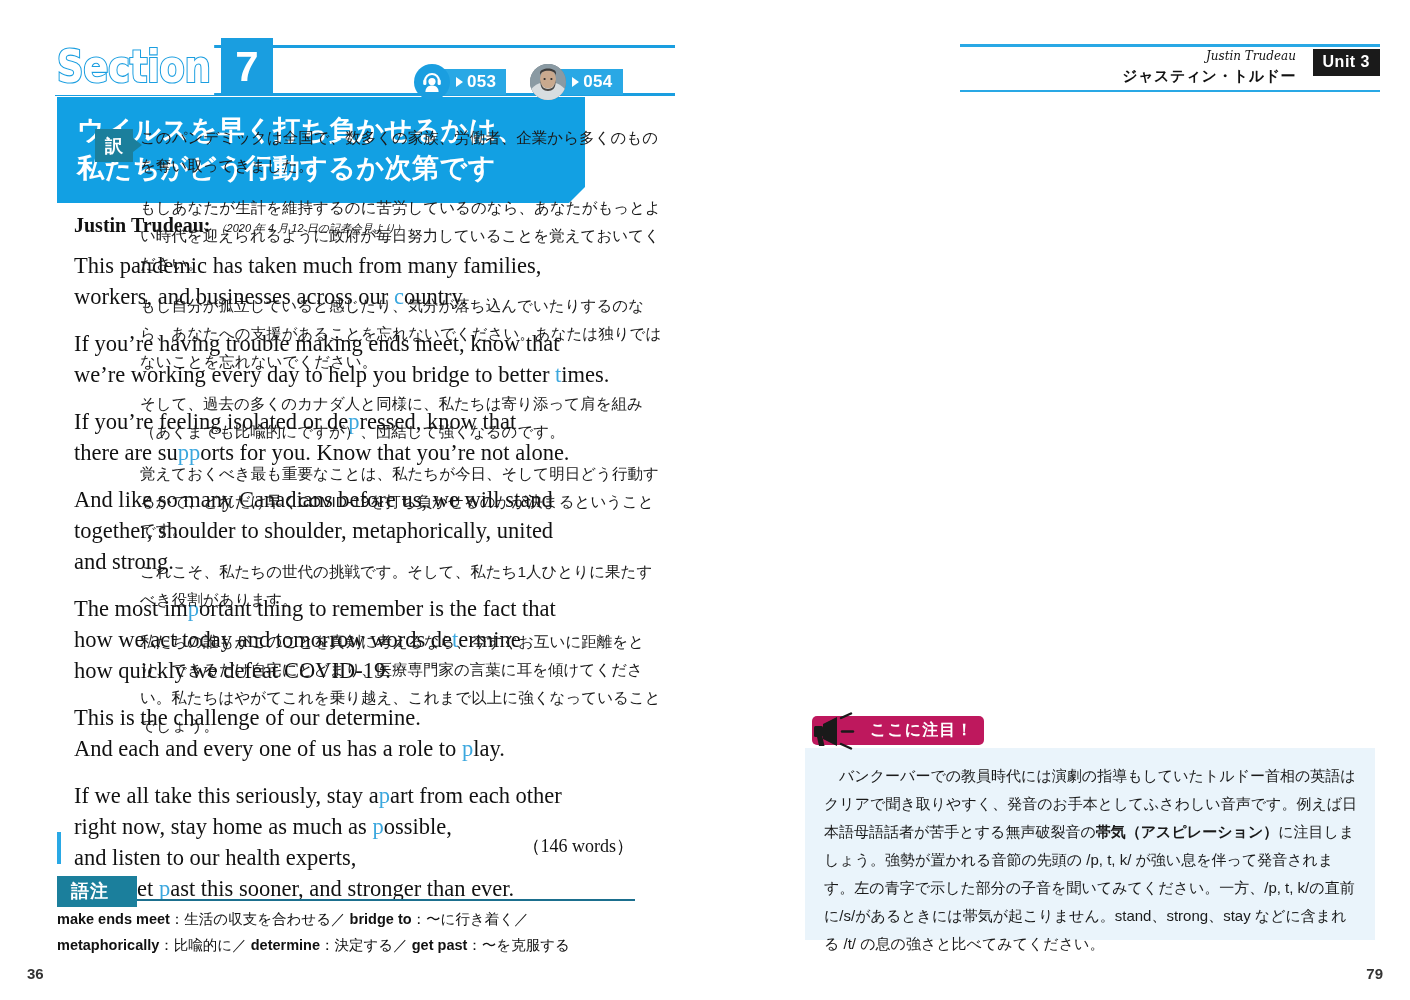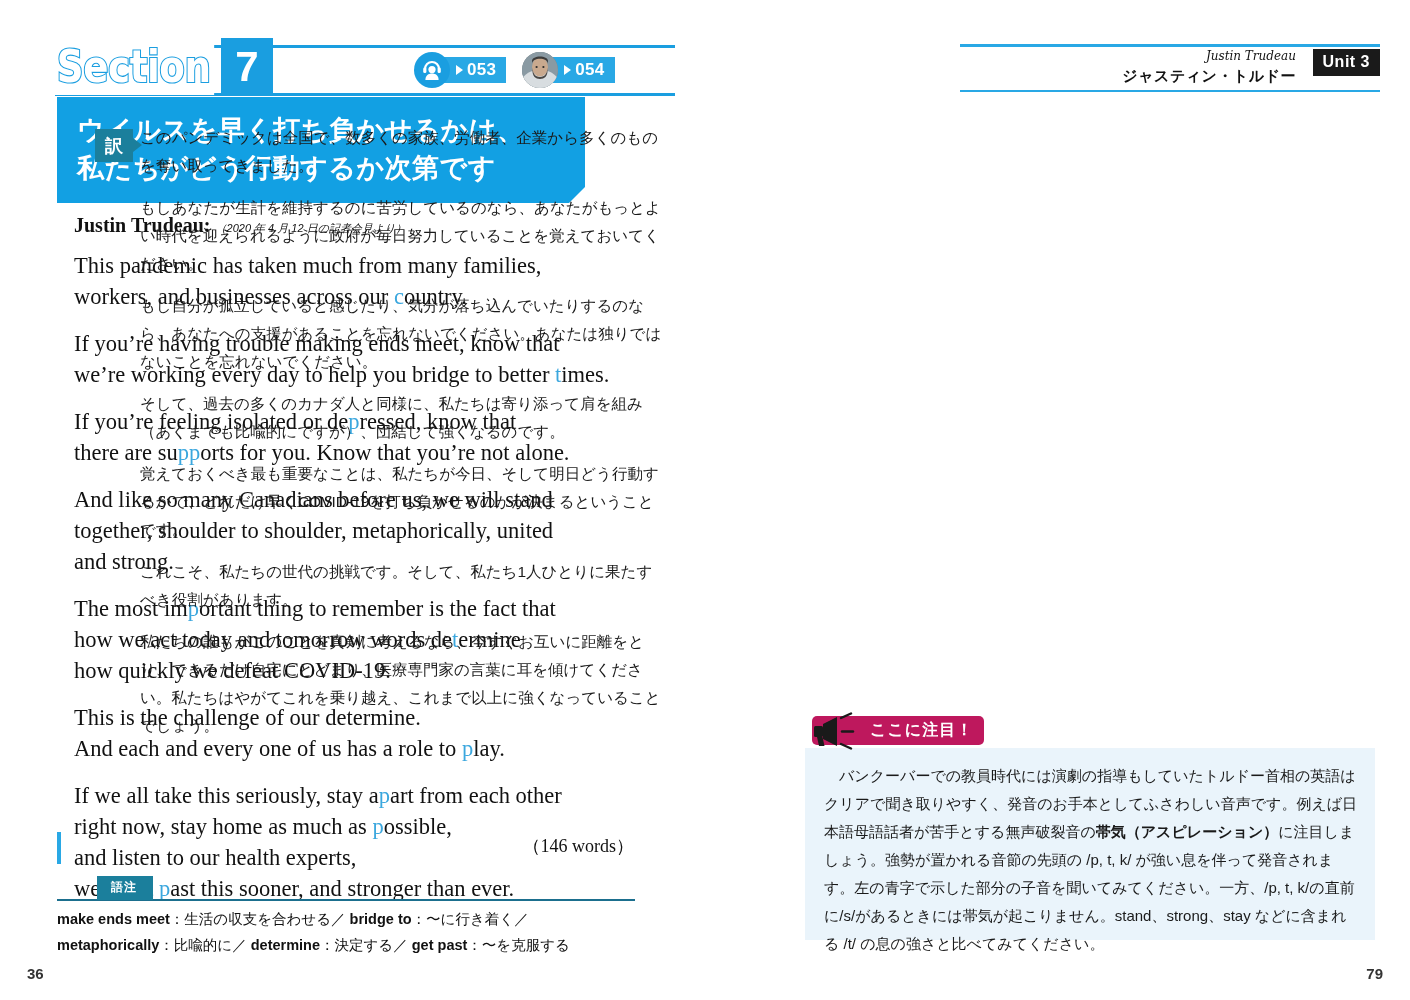--- a/index.html
+++ b/index.html
@@ -72,23 +72,23 @@
     font-size: 42px;
     font-weight: 700;
     display: flex;
     align-items: center;
     justify-content: center;
   }
 
   
   .audio-chips {
     position: absolute;
-    left: 414px; top: 52px;
-    display: flex;
-    gap: 16px;
+    left: 414px; top: 64px;
+    display: flex;
+    gap: 24px;
     align-items: center;
   }
   .chip {
     position: relative;
     display: flex;
     align-items: center;
     height: 36px;
   }
   .chip-icon {
     width: 36px; height: 36px;
@@ -184,25 +184,24 @@
     left: 57px; top: 876px;
     width: 578px;
     height: 23px;
     border-bottom: 2px solid #1b6f8e;
   }
   .gloss-tag {
     position: absolute;
     left: 0; top: 0;
     background: #1b7f9c;
     color: #ffffff;
-    font-size: 12px;
-    font-weight: 700;
-    padding: 3px 16px 4px 14px;
+    font-size: 18px;
+    font-weight: 700;
+    padding: 3px 28px 4px 14px;
     letter-spacing: 1px;
-    margin-left: 40px;
   }
   .gloss-body {
     position: absolute;
     left: 57px; top: 906px;
     width: 580px;
     font-size: 14.5px;
     line-height: 26px;
     color: #111;
   }
   .gloss-body b { font-weight: 700; }

